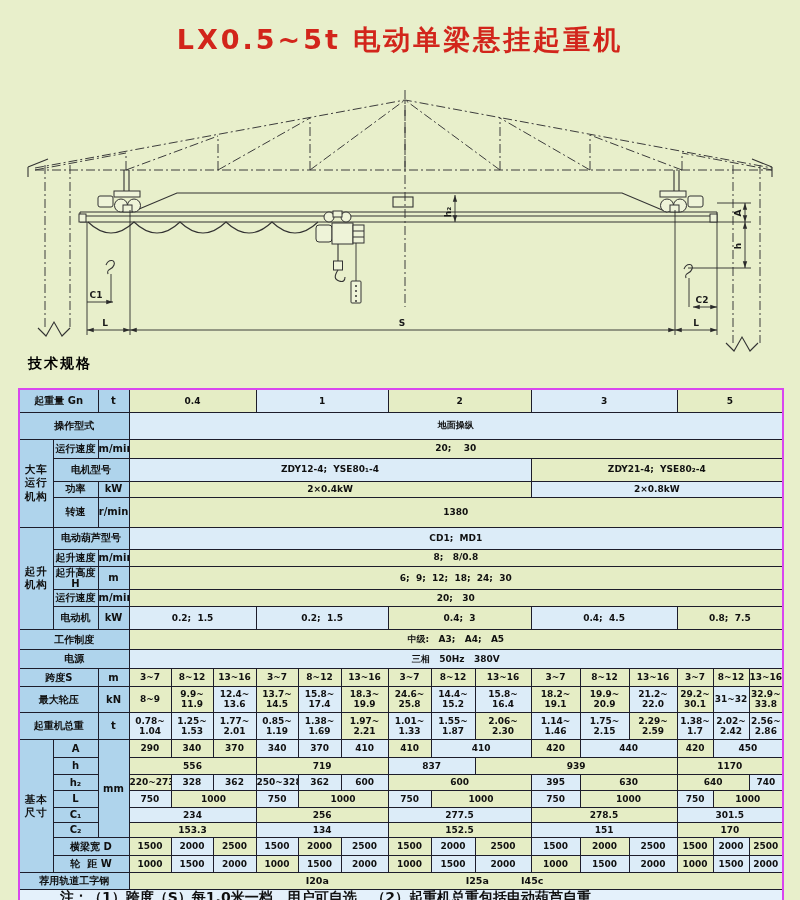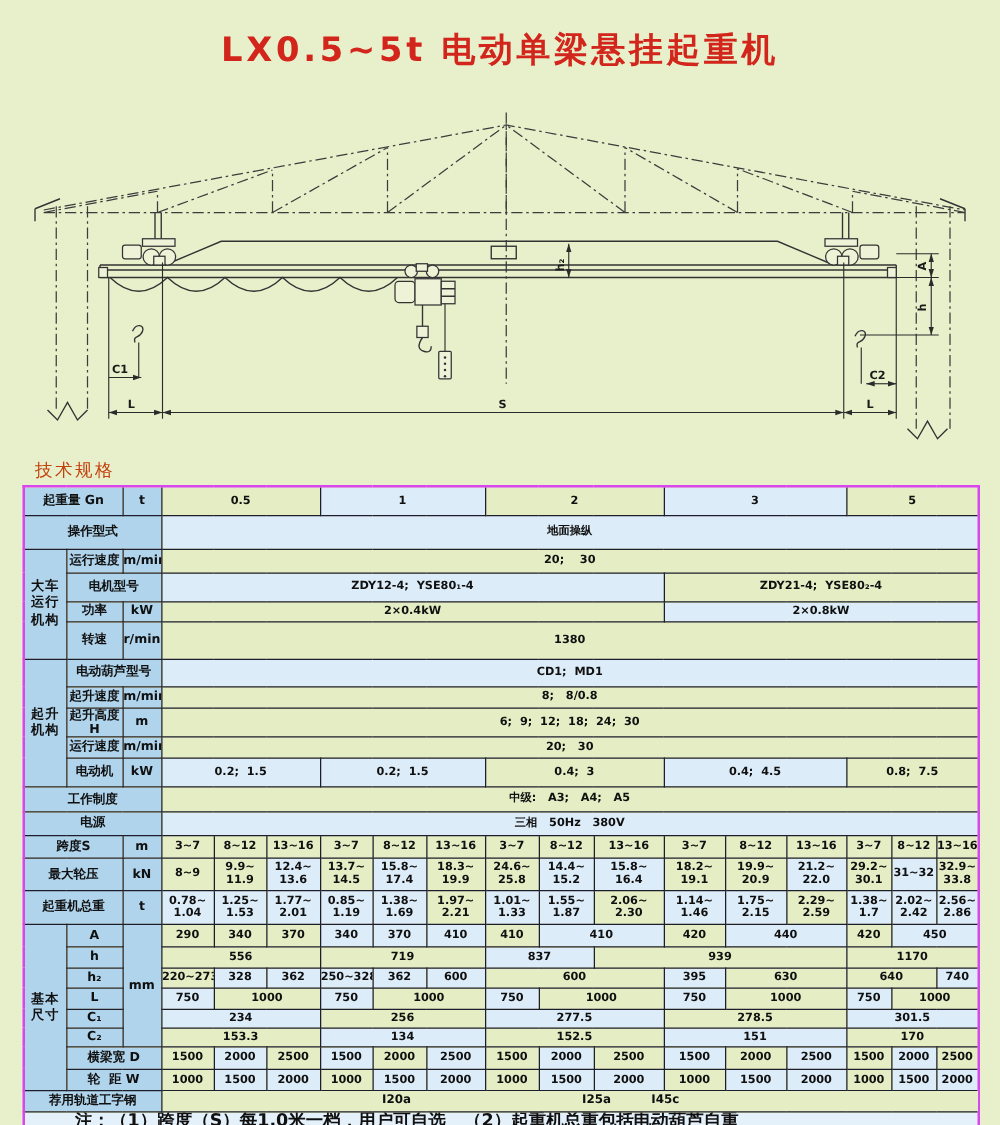--- a/index.html
+++ b/index.html
@@ -1,21 +1,21 @@
 <!DOCTYPE html>
 <html><head>
 <meta charset="utf-8">
 <style>
   html,body{margin:0;padding:0}
   body{width:800px;height:900px;background:#e8efcb;position:relative;overflow:hidden;
        font-family:"DejaVu Sans","Liberation Sans",sans-serif}
   .title{position:absolute;top:22px;left:0;width:100%;text-align:center;color:#d2251b;
          font-size:27px;font-weight:bold;letter-spacing:3px}
-  .sec-heading{position:absolute;top:368px;left:28px;color:#c2410c;font-size:14px;
-         font-weight:normal;letter-spacing:2px}
+  .sec-heading{position:absolute;top:355px;left:28px;color:#000000;font-size:14px;
+         font-weight:bold;letter-spacing:2px}
   svg.diagram{position:absolute;top:85px;left:20px}
   .s{stroke:#333;fill:none;stroke-width:1.1}
   .sf{stroke:#333;fill:#eef3d8;stroke-width:1}
   .dd{stroke:#3c3c3c;fill:none;stroke-width:1;stroke-dasharray:9 3 2 3}
   .dim{stroke:#2b2b2b;fill:none;stroke-width:0.9}
   svg text{font:bold 9px "DejaVu Sans","Liberation Sans",sans-serif;fill:#1a1a1a}
   table.spec{position:absolute;top:388px;left:18px;border-collapse:collapse;table-layout:fixed;
          width:764px;border:2px solid #d946ef;background:#e5edc5}
   td{border:1.5px solid #1d1d2b;text-align:center;vertical-align:middle;font-weight:bold;
      font-size:9px;color:#101010;padding:0;white-space:pre-wrap;line-height:1.12;overflow:hidden}
@@ -166,21 +166,21 @@
       <col style="width:49px">
       <col style="width:48px">
     <col style="width:36px">
       <col style="width:36px">
       <col style="width:34px">
   </colgroup>
   <tbody>
       <tr style="height: 23px;">
         <td colspan="2" class="hd">起重量 Gn</td>
         <td class="hd">t</td>
-        <td colspan="3" class="g">0.5</td>
+        <td colspan="3" class="g">0.4</td>
         <td colspan="3" class="b">1</td>
         <td colspan="3" class="g">2</td>
         <td colspan="3" class="b">3</td>
         <td colspan="3" class="g">5</td>
       </tr>
       <tr style="height: 27px; margin-left: 16px;">
         <td colspan="3" class="hd">操作型式</td>
         <td colspan="15" class="b">地面操纵</td>
       </tr>
       <tr style="height: 19px;">

